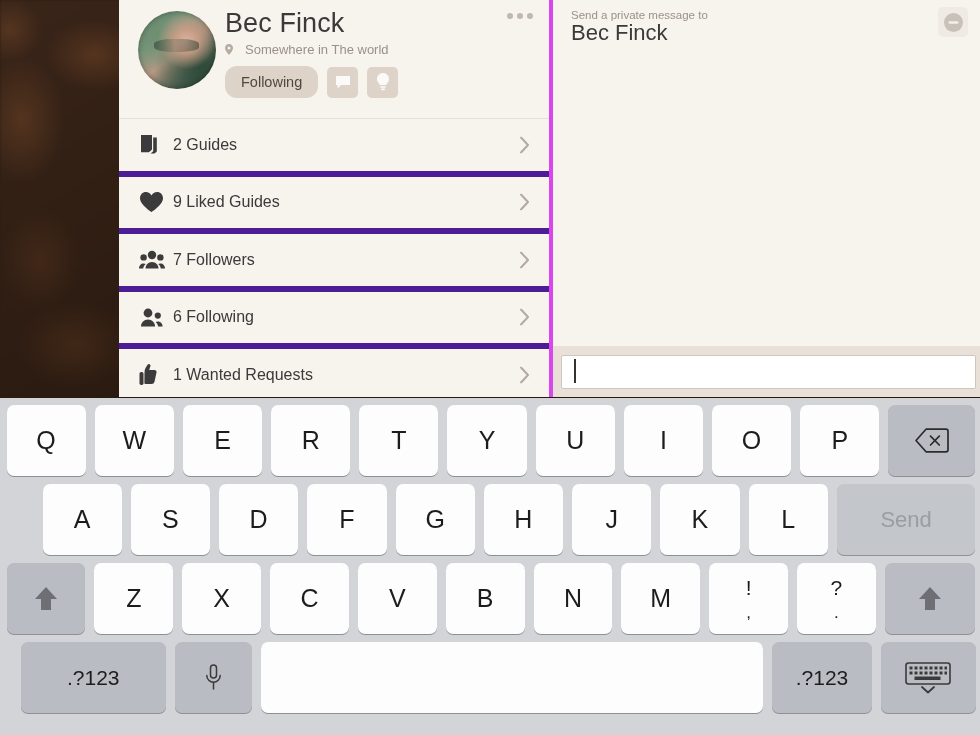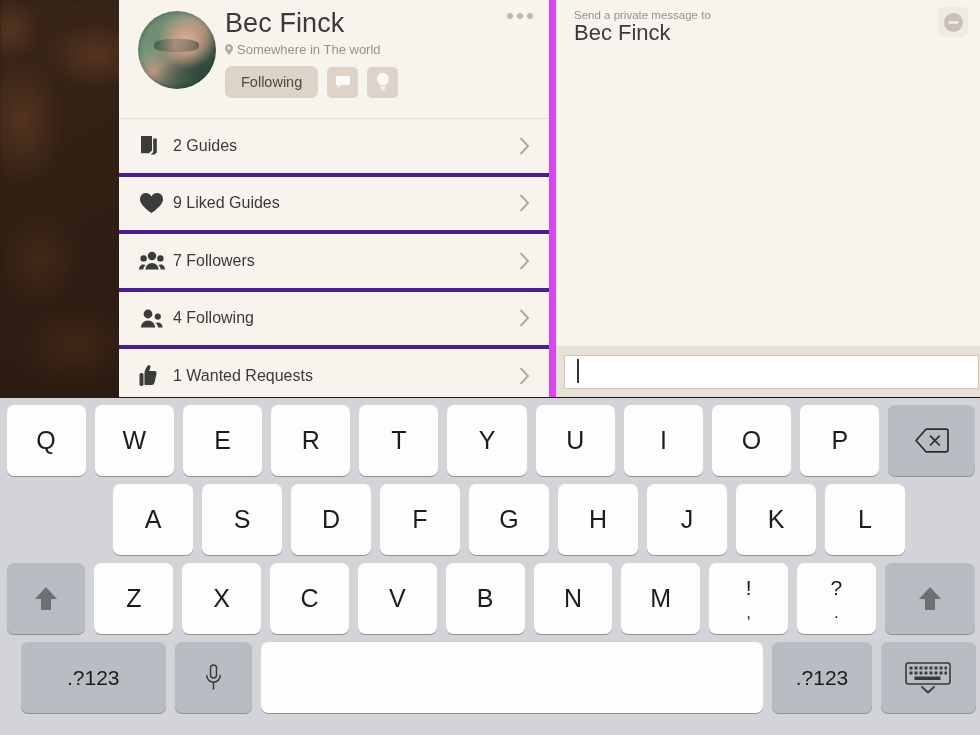--- a/index.html
+++ b/index.html
@@ -46,51 +46,51 @@
     width: 58%; height: 16%;
     border-radius: 40%;
     background: linear-gradient(90deg, rgba(40,60,48,.55), rgba(60,85,70,.2) 45%, rgba(40,60,48,.55));
   }
   .name {
     position: absolute; left: 106px; top: 8px;
     font-size: 27px; color: #3a3a3a; font-weight: 400; letter-spacing: .1px;
   }
   .loc-row {
     position: absolute; left: 106px; top: 42px;
-    font-size: 13px; color: #9b9189; display: flex; align-items: center; gap: 4px;
+    font-size: 13px; color: #9b9189; display: flex; align-items: center; gap: 12px;
   }
   .pin { width: 8px; height: 11px; flex: none; }
   .btn-row { position: absolute; left: 106px; top: 66px; display: flex; gap: 9px; align-items: center; }
   .following-btn {
-    background: #ddd3c8; color: #50483f; border: none; border-radius: 7px;
+    background: #ddd3c8; color: #50483f; border: none; border-radius: 12px;
     font-family: inherit; font-size: 14.5px; padding: 8px 16px; cursor: pointer;
   }
   .icon-btn {
     width: 31px; height: 31px; border-radius: 5px; background: #ddd3c8;
     border: none; cursor: pointer; display: flex; align-items: center; justify-content: center;
   }
   .dots {
     position: absolute; right: 16px; top: 13px; display: flex; gap: 4px; cursor: pointer;
   }
   .dots span { width: 6px; height: 6px; border-radius: 50%; background: #c3b8ad; display: block; }
 
   
   .list { border-top: 1px solid #e6e0d8; }
   .row {
     position: relative; height: 57.5px; display: flex; align-items: center;
-    border-bottom: 4px solid #4c1d95; padding-left: 20px; cursor: pointer;
+    border-bottom: 6px solid #4c1d95; padding-left: 20px; cursor: pointer;
   }
   .row .ico { width: 34px; flex: none; display: flex; align-items: center; justify-content: flex-start; color: #3b3b3b; }
   .row .lbl { font-size: 16px; color: #3a3a3a; }
   .chev { position: absolute; right: 19px; top: 50%; transform: translateY(-50%); }
 
   
   .msg-panel {
     position: absolute; left: 549px; top: 0; width: 431px; height: 397px;
-    background: #f7f3ed; border-left: 7px solid #d946ef;
+    background: #f7f3ed; border-left: 4px solid #d946ef;
   }
   .msg-head { position: relative; padding: 9px 16px 0 18px; height: 52px; }
   .msg-to { font-size: 11.5px; color: #9b9189; }
   .msg-name { font-size: 22px; color: #3a3a3a; margin-top: -1px; }
   .block-btn {
     position: absolute; right: 12px; top: 7px; width: 30px; height: 30px;
     border-radius: 5px; background: #efeae3; border: none; cursor: pointer;
     display: flex; align-items: center; justify-content: center;
   }
   .msg-body { height: 294px; background: #f7f3ed; }
@@ -233,21 +233,21 @@
 
       <div class="row">
         <span class="ico">
           <svg width="26" height="19" viewBox="0 0 26 19">
             <circle cx="9" cy="5" r="4.4" fill="#3b3b3b"></circle>
             <path d="M2 18.5c0-4 3.1-7 7-7s7 3 7 7z" fill="#3b3b3b"></path>
             <circle cx="18.8" cy="7.6" r="3.1" fill="#3b3b3b"></circle>
             <path d="M23.6 18.5c0-2.9-2.1-5.1-4.8-5.1-.8 0-1.6.2-2.2.6 1.4 1.2 2.3 2.8 2.5 4.5z" fill="#3b3b3b"></path>
           </svg>
         </span>
-        <span class="lbl">4 Following</span>
+        <span class="lbl">6 Following</span>
         <svg class="chev" width="10" height="17" viewBox="0 0 10 17">
           <path d="M1 1l7 7.5-7 7.5" stroke="#b3aba2" stroke-width="2" fill="none" stroke-linecap="round" stroke-linejoin="round"></path>
         </svg>
       </div>
 
       <div class="row">
         <span class="ico">
           <svg width="19" height="22" viewBox="0 0 19 22">
             <path d="M5.5 8.4C5.5 5 7.3 2.6 8.6.8c.5-.7 1.5-.9 2.2-.4.6.4.8 1.2.6 1.9L10.2 6h5.4c1.3 0 2.2 1.2 1.9 2.4l-2 9.3A3 3 0 0 1 12.6 20H6.4a1 1 0 0 1-1-1z" fill="#3b3b3b"></path>
             <rect x="0.5" y="8" width="4" height="13" rx="1.7" fill="#3b3b3b"></rect>
@@ -307,20 +307,21 @@
     <div class="krow row2-wrap">
       <div class="key k-a">A</div>
       <div class="key k-a">S</div>
       <div class="key k-a">D</div>
       <div class="key k-a">F</div>
       <div class="key k-a">G</div>
       <div class="key k-a">H</div>
       <div class="key k-a">J</div>
       <div class="key k-a">K</div>
       <div class="key k-a">L</div>
+      <div class="key send k-send">Send</div>
     </div>
 
     <div class="krow row3-wrap">
       <div class="key grey k-shift">
         <svg width="30" height="28" viewBox="0 0 30 28">
           <path d="M15 2l11 12h-6v11h-10V14H4z" fill="#6d6f75"></path>
         </svg>
       </div>
       <div class="key k-letter">Z</div>
       <div class="key k-letter">X</div>

